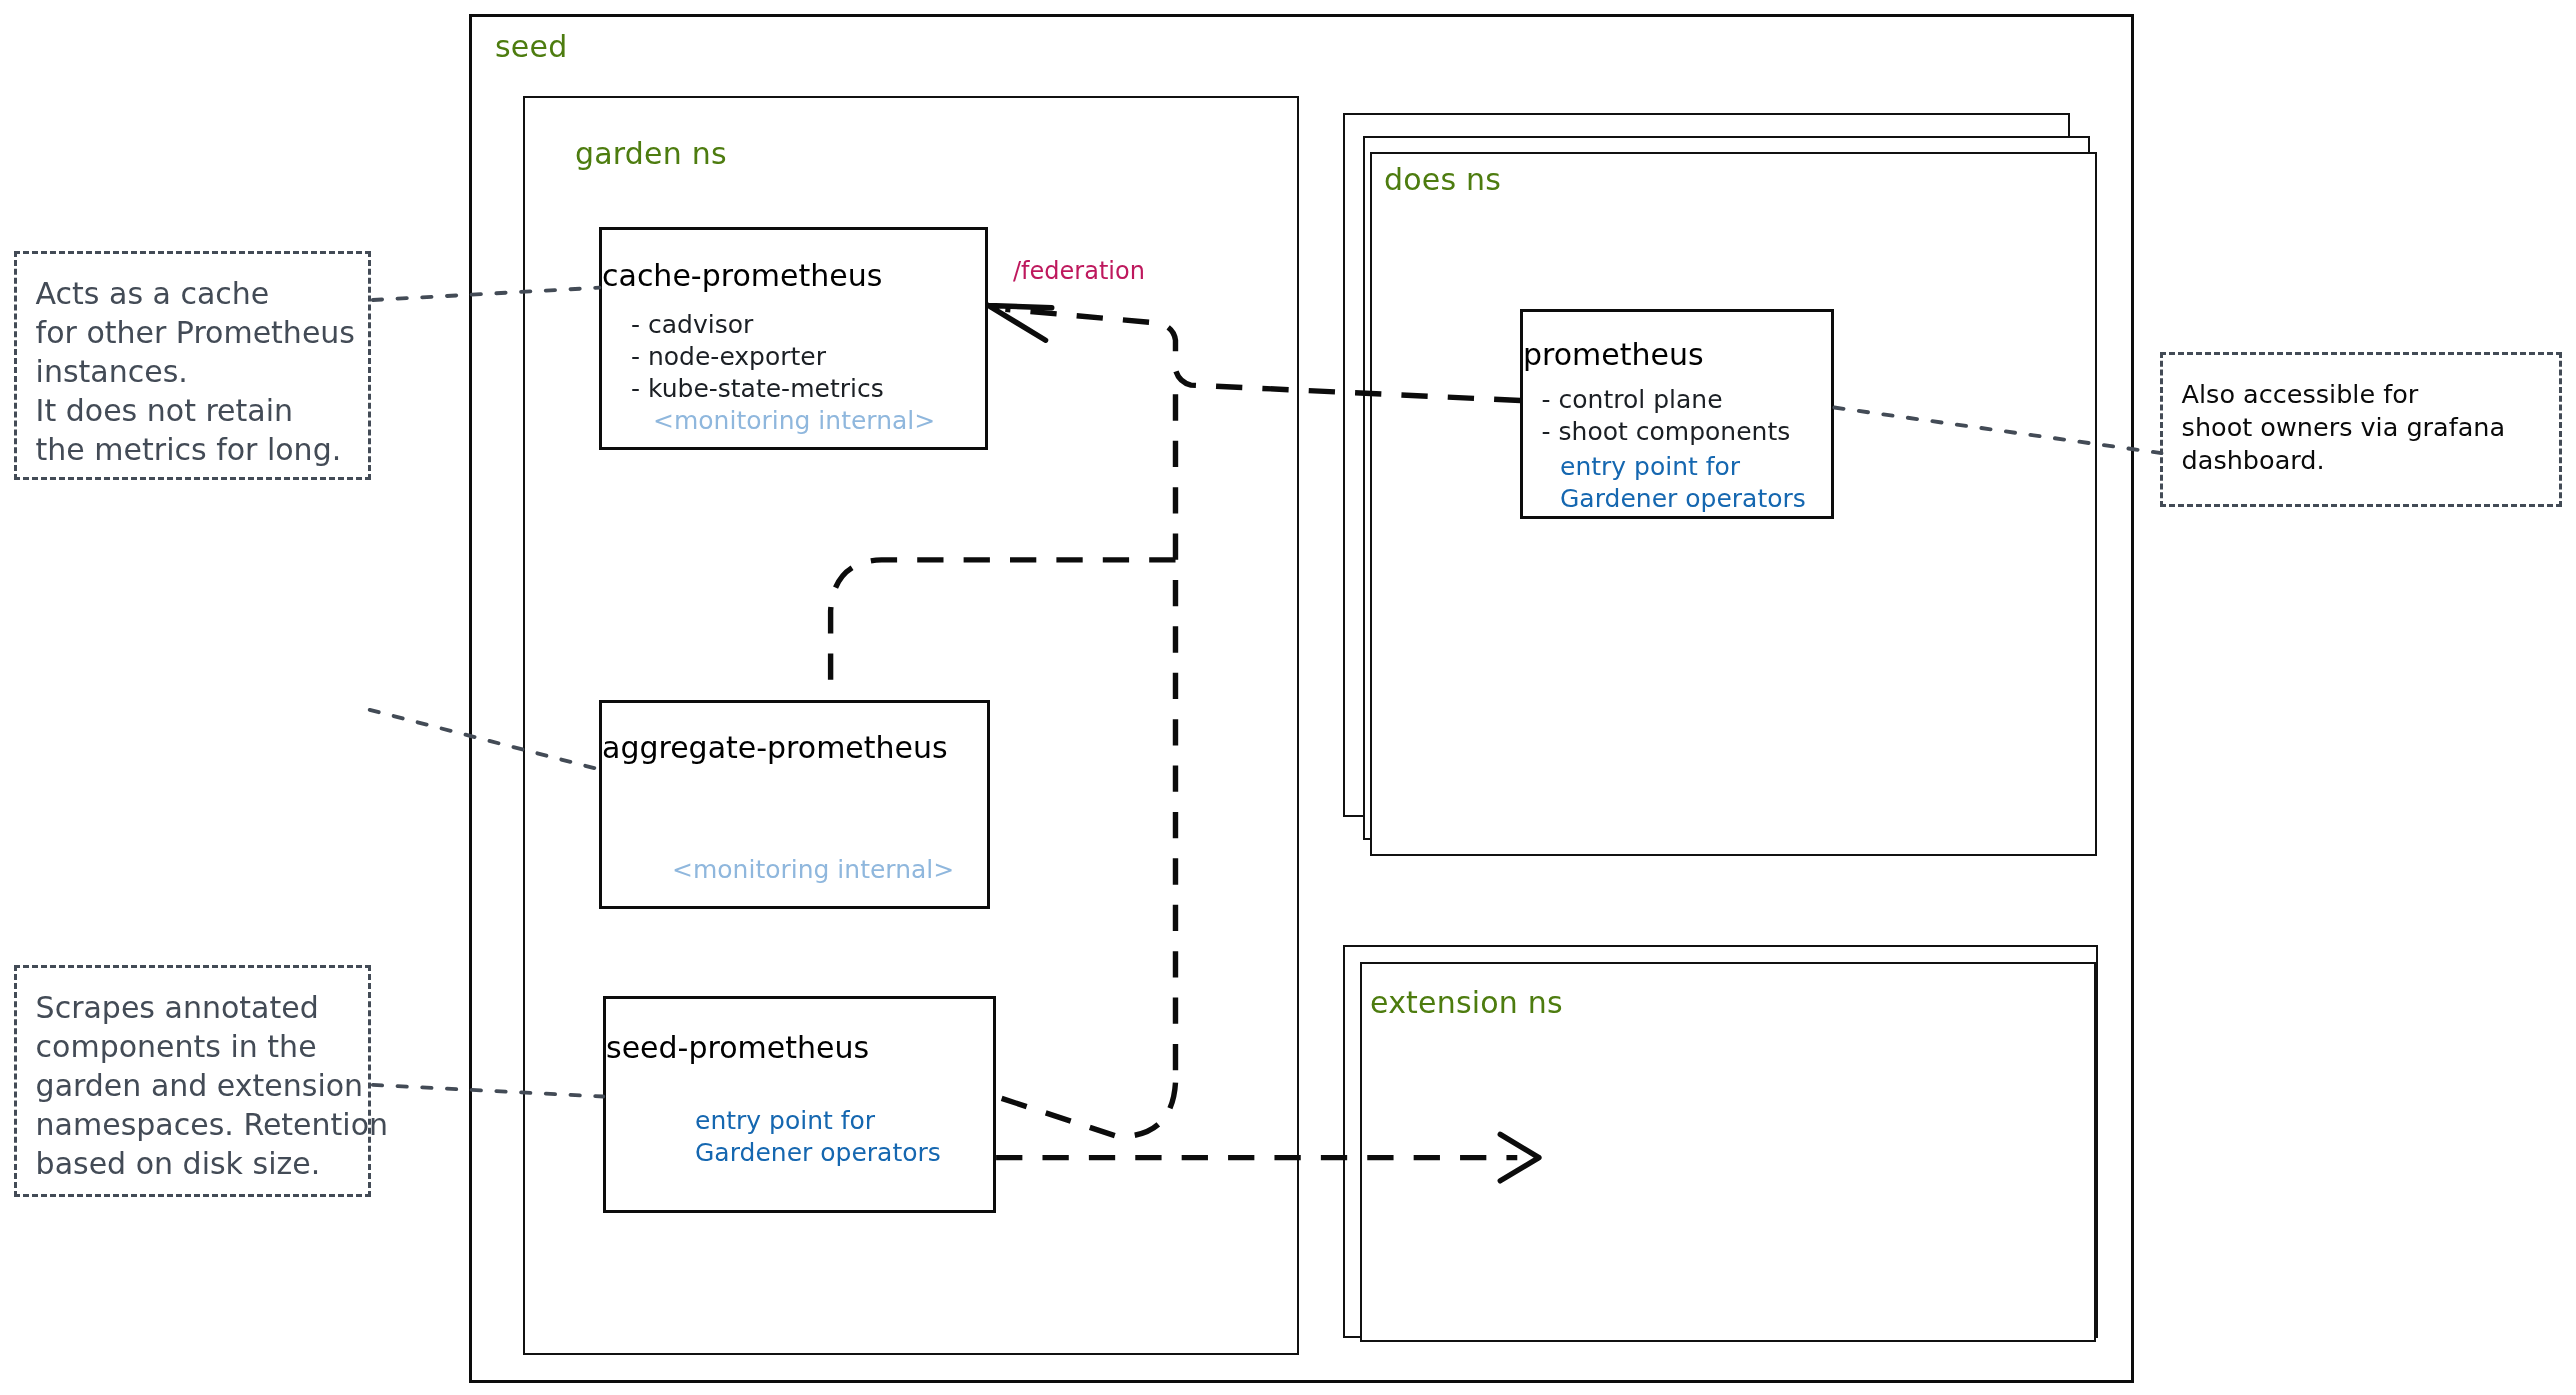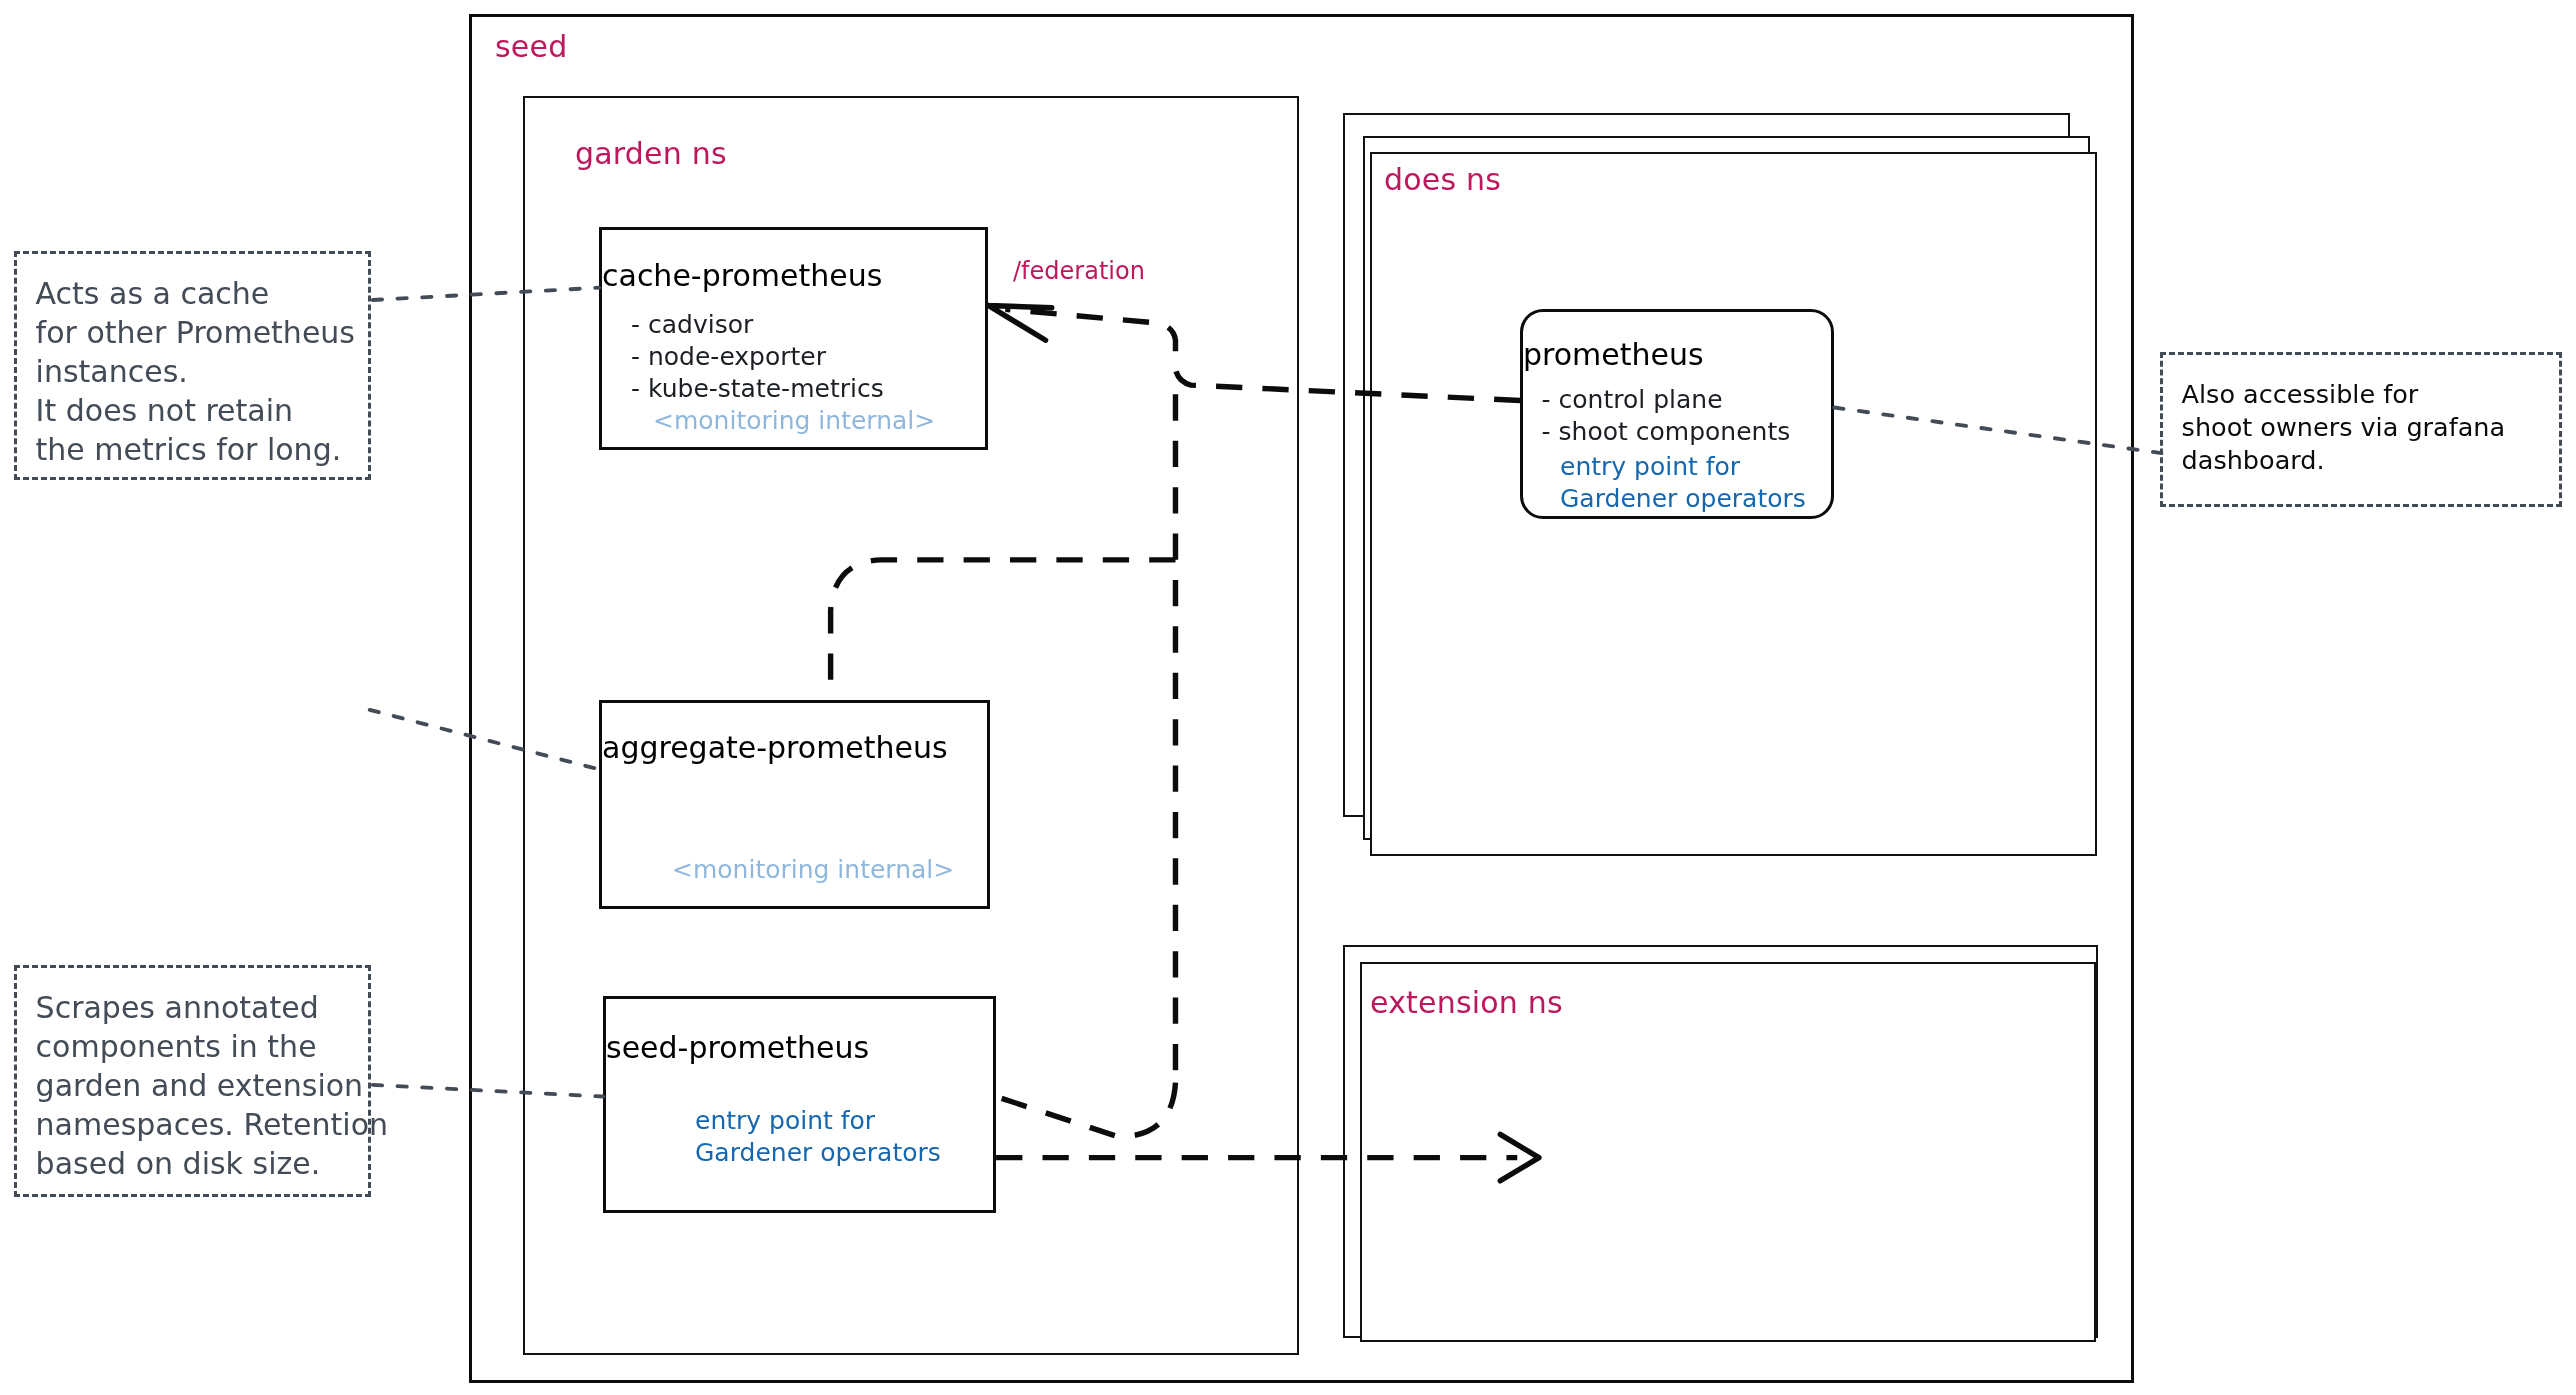--- a/index.html
+++ b/index.html
@@ -4,21 +4,21 @@
 <style>
   html,body{margin:0;padding:0;background:#ffffff;}
   body{width:2576px;height:1395px;position:relative;overflow:hidden;
        font-family:"DejaVu Sans", sans-serif;}
   #stage{position:absolute;left:0;top:0;width:2576px;height:1395px;}
 
   .box{position:absolute;box-sizing:border-box;background:#ffffff;}
   .solid{border:3.1px solid #0c0c0c;}
   .solid-thin{border:2.3px solid #111111;}
 
-  .nslabel{position:absolute;color:#be185d;font-size:30px;line-height:1;
+  .nslabel{position:absolute;color:#4d7c0f;font-size:30px;line-height:1;
            letter-spacing:0.2px;white-space:nowrap;}
 
   .comp{position:absolute;box-sizing:border-box;background:#ffffff;
         border:3.1px solid #0c0c0c;}
   .comp .title{position:absolute;left:0;right:0;
         color:#000000;font-size:30px;white-space:nowrap;}
   .comp .bullets{position:absolute;color:#1b1f24;font-size:25px;
         line-height:1.22;white-space:nowrap;}
   .comp .sub{position:absolute;font-size:25px;line-height:1.22;white-space:nowrap;}
   .sub.lightblue{color:#8fb7dd;}
@@ -67,21 +67,21 @@
     <div class="title" style="top:27px;">aggregate-prometheus</div>
     <div class="sub lightblue" style="left:70px;top:152px;">&lt;monitoring internal&gt;</div>
   </div>
 
   <div class="comp" style="left:603px;top:996px;width:393px;height:217px;">
     <div class="title" style="top:31px;">seed-prometheus</div>
     <div class="sub blue" style="left:89px;top:107px;">entry point for</div>
     <div class="sub blue" style="left:89px;top:139px;">Gardener operators</div>
   </div>
 
-  <div class="comp" style="left:1520px;top:309px;width:314px;height:210px;border-radius:23px;">
+  <div class="comp" style="left:1520px;top:309px;width:314px;height:210px;">
     <div class="title" style="top:25px;">prometheus</div>
     <div class="bullets" style="left:18.6px;top:73px;">- control plane</div>
     <div class="bullets" style="left:18.6px;top:105px;">- shoot components</div>
     <div class="sub blue" style="left:37px;top:140px;">entry point for</div>
     <div class="sub blue" style="left:37px;top:172px;">Gardener operators</div>
   </div>
 
   <div class="edgelabel" style="left:1013px;top:257px;">/federation</div>
 
   <div class="note" style="left:14px;top:251px;width:357px;height:229px;">

